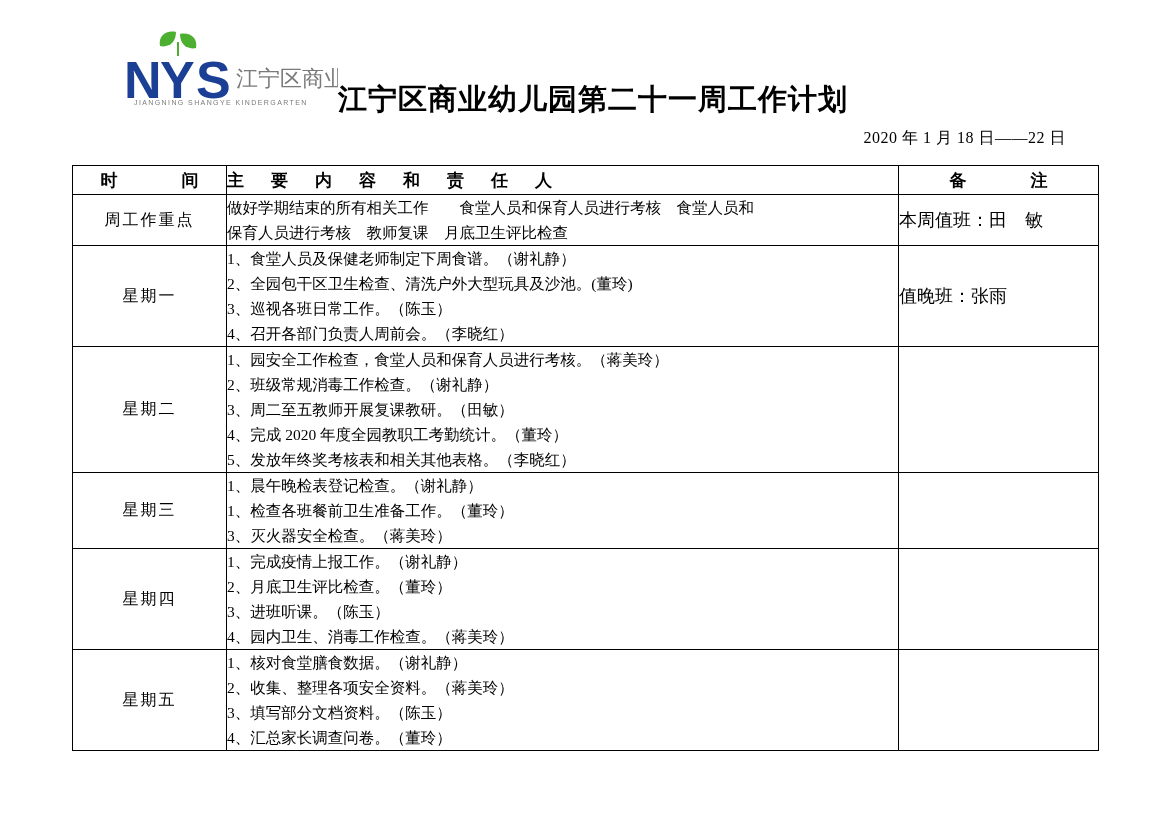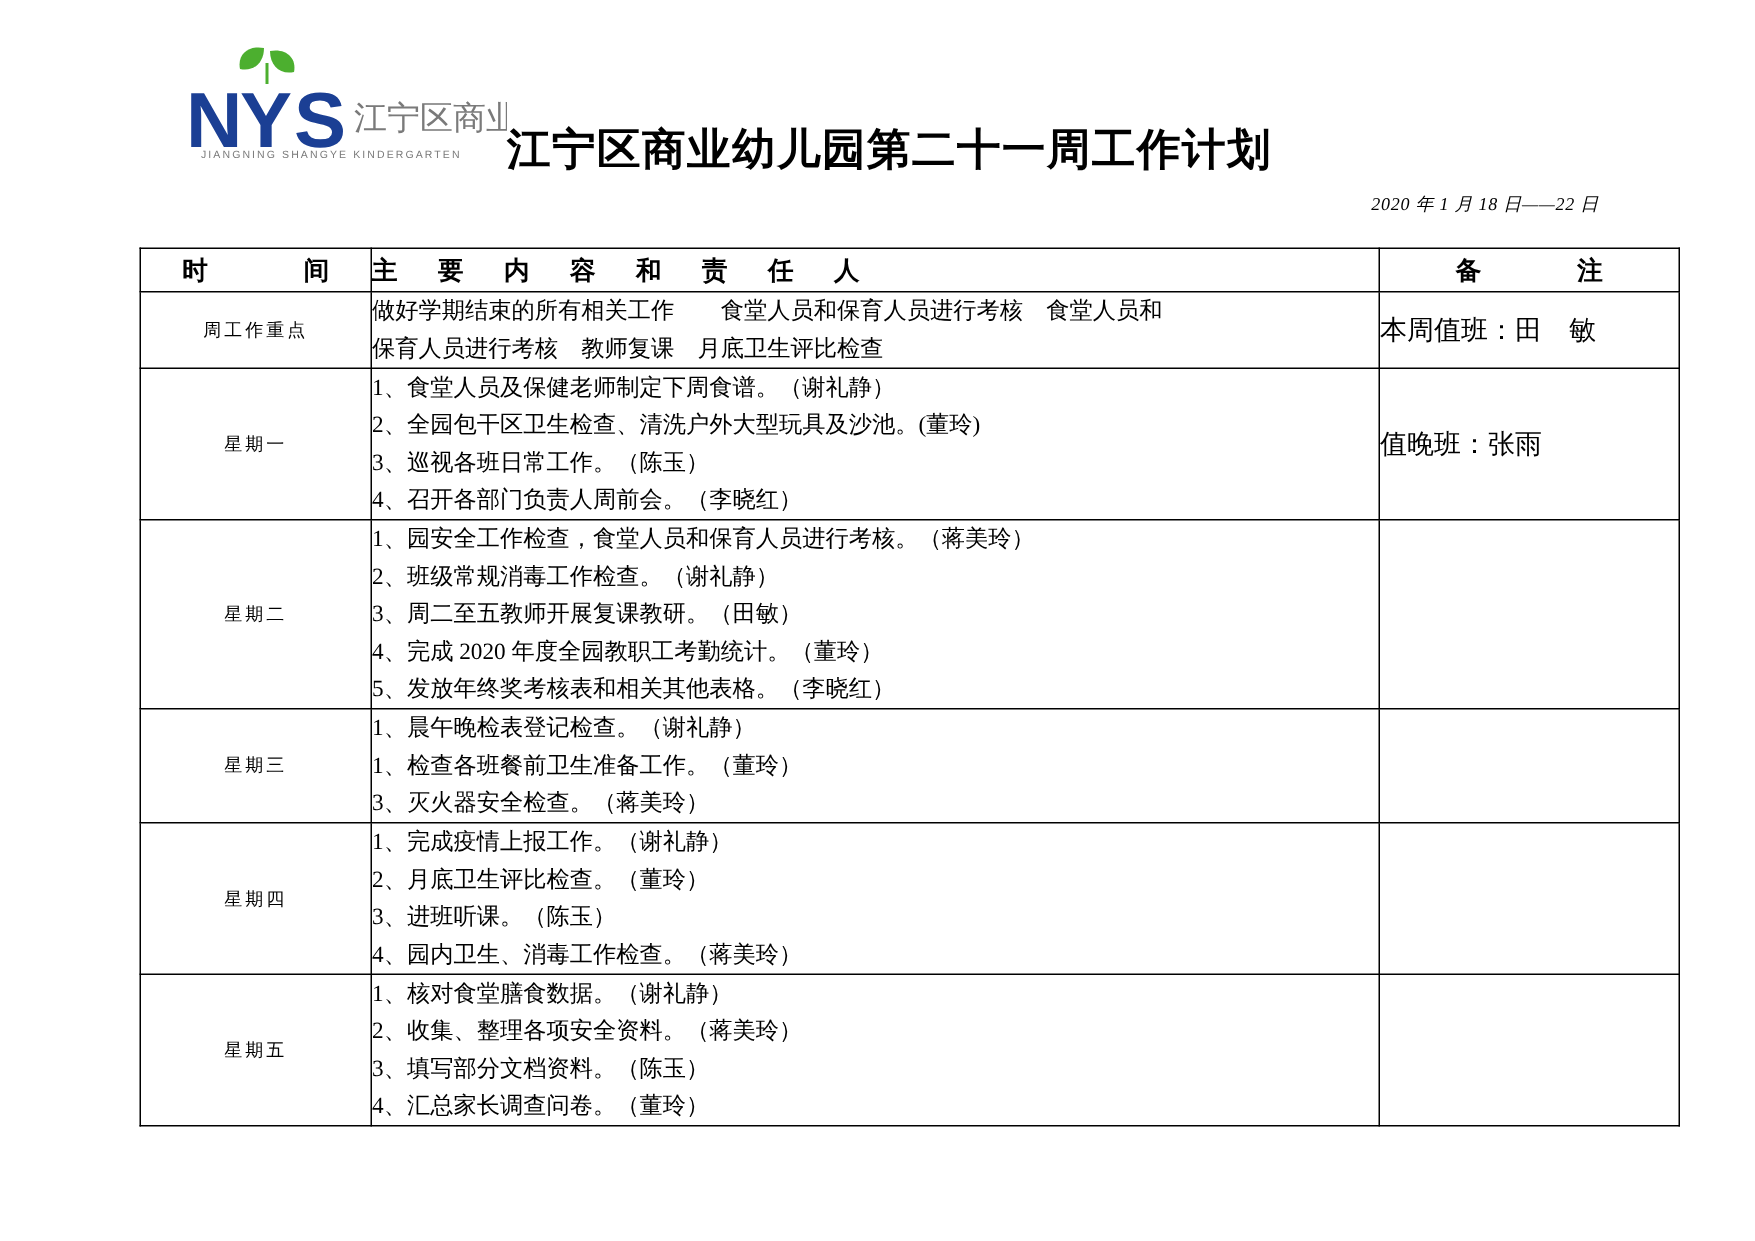--- a/index.html
+++ b/index.html
@@ -45,38 +45,36 @@
     font-size: 29px;
     font-weight: bold;
     letter-spacing: 1px;
     white-space: nowrap;
     font-family: "Liberation Serif", "DejaVu Serif", serif;
   }
   .doc-date {
     position: absolute;
     right: 104px;
     top: 128px;
-    font-size: 12px;
+    font-size: 16px;
     letter-spacing: 0.5px;
     white-space: nowrap;
-    font-style: italic;
   }
 
   
   .table-wrap {
     position: absolute;
     left: 72px;
     top: 165px;
     width: 1026px;
   }
   table.plan {
     border-collapse: collapse;
     width: 1026px;
     table-layout: fixed;
-    margin-left: 21px;
   }
   table.plan td, table.plan th {
     border: 1px solid #000000;
     vertical-align: middle;
     padding: 0;
   }
   .col-time { width: 154px; }
   .col-content { width: 672px; }
   .col-note { width: 200px; }
 
@@ -96,21 +94,21 @@
     letter-spacing: 5px;
   }
   .th-note {
     text-align: center;
     letter-spacing: 10px;
     text-indent: 10px;
   }
 
   td.day-cell {
     text-align: center;
-    font-size: 12px;
+    font-size: 16px;
     letter-spacing: 2px;
   }
   td.content-cell {
     padding: 4px 8px 6px 8px;
     font-size: 15.5px;
     line-height: 25px;
     text-align: left;
   }
   td.note-cell {
     padding: 6px 4px 4px 6px;

